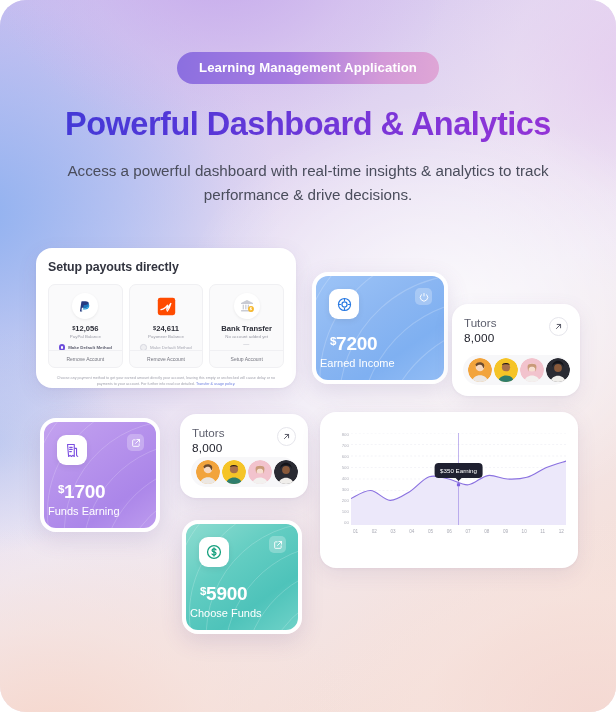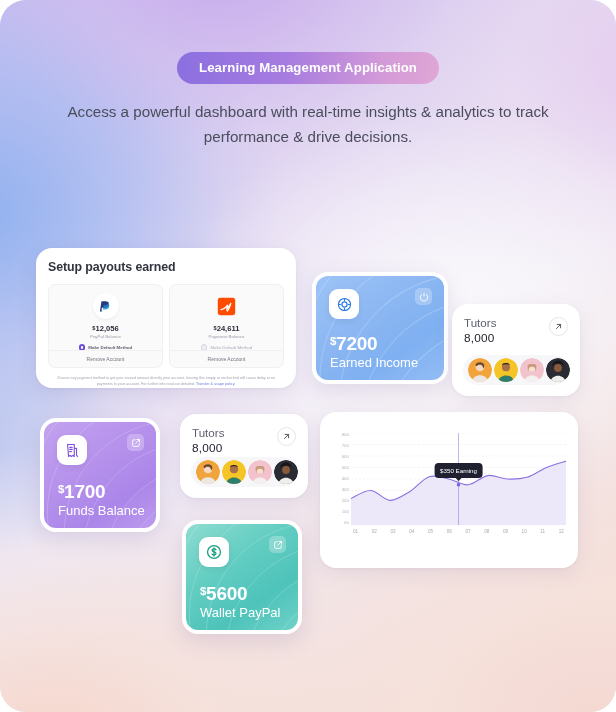--- a/index.html
+++ b/index.html
@@ -192,23 +192,23 @@
   .tile-amount {
     position: absolute; left: 14px; bottom: 27px;
     color: #ffffff;
     font-size: 19px;
     font-weight: bold;
     letter-spacing: -0.3px;
     line-height: 1;
   }
   .tile-amount .cur { font-size: 11.5px; vertical-align: 5px; font-weight: bold; }
   .tile-label {
-    position: absolute; left: 14px; bottom: 11px;
+    position: absolute; left: 4px; bottom: 11px;
     color: #ffffff;
-    font-size: 13px;
+    font-size: 11px;
     line-height: 1;
   }
 
   #tile-earned { left: 312px; top: 272px; width: 136px; height: 112px;
     background: linear-gradient(145deg, #9dc4f7 0%, #8cb7f2 40%, #7fb0f1 70%, #93bdf5 100%); }
   #tile-funds { left: 40px; top: 418px; width: 120px; height: 114px;
     background: linear-gradient(145deg, #c3a2ef 0%, #b692ec 40%, #ab86e9 72%, #bd9bee 100%); }
   #tile-wallet { left: 182px; top: 520px; width: 120px; height: 114px;
     background: linear-gradient(145deg, #8ddcd0 0%, #63cdc2 38%, #4ec3ba 70%, #6fd2c8 100%); }
 
@@ -291,25 +291,26 @@
   <div class="bg-layer bg-blue-tl"></div>
   <div class="bg-layer bg-violet-top"></div>
   <div class="bg-layer bg-pink-tr"></div>
   <div class="bg-layer bg-white-mid"></div>
   <div class="bg-layer bg-peach-bl"></div>
   <div class="bg-layer bg-peach-br"></div>
   <div class="bg-layer bg-blue-bl2"></div>
 
   <div class="hero">
     <div class="pill">Learning Management Application</div>
+    <h1 class="headline">Powerful Dashboard &amp; Analytics</h1>
     <p class="subhead">Access a powerful dashboard with real-time insights &amp; analytics to track performance &amp; drive decisions.</p>
   </div>
 
   <div class="card" id="payouts">
-    <div class="payouts-title">Setup payouts earned</div>
+    <div class="payouts-title">Setup payouts directly</div>
 
     <div class="methods">
 
       <div class="method">
         <div class="m-logo">
           <svg width="15" height="15" viewBox="0 0 24 24">
             <path d="M7.2 20.5l.6-3.6h3.3c3.6 0 6.2-1.7 6.9-5.2.3-1.5 0-2.6-.8-3.3-.2-.2-.5-.4-.8-.5.5 2-.1 4.3-1.6 5.6-1.2 1.1-2.9 1.5-4.9 1.5H8.3l-.9 5.5z" fill="#189bd7"></path>
             <path d="M5.6 17.9l.6-3.8h3.4c3.9 0 6.7-1.9 7.4-5.6.3-1.7 0-2.9-.9-3.7-.9-.8-2.4-1.2-4.4-1.2H6.2c-.4 0-.8.3-.8.7L3.1 19.6c0 .3.2.5.4.5h3l-.9-2.2z" fill="#253b80"></path>
             <path d="M16.9 5.1c-.2.9-.5 1.7-1 2.4-1.2 1.6-3.1 2.2-5.5 2.2H9.2l-.9 5.4h1.4c3.9 0 6.7-1.9 7.4-5.6.3-1.7 0-2.9-.9-3.7-.1-.3-.2-.5-.3-.7z" fill="#1b75bb"></path>
           </svg>
@@ -332,20 +333,37 @@
         </div>
         <div class="m-amount"><span class="cur">$</span><span>24,611</span></div>
         <div class="m-sub">Payoneer Balance</div>
         <div class="m-default">
           <span class="radio-dot off"></span>
           <span class="m-default-text off">Make Default Method</span>
         </div>
         <div class="m-action">Remove Account</div>
       </div>
 
+      <div class="method">
+        <div class="m-logo">
+          <svg width="16" height="16" viewBox="0 0 24 24">
+            <path d="M12 3l9 4.5v1.5H3V7.5z" fill="#c9cbd4"></path>
+            <rect x="5.5" y="10" width="1.9" height="7" fill="#c9cbd4"></rect>
+            <rect x="9.3" y="10" width="1.9" height="7" fill="#c9cbd4"></rect>
+            <rect x="13.1" y="10" width="1.9" height="7" fill="#c9cbd4"></rect>
+            <rect x="3" y="18" width="18" height="2.2" rx="0.6" fill="#c9cbd4"></rect>
+            <circle cx="18" cy="16.5" r="4.4" fill="#f7b82b"></circle>
+            <text x="18" y="18.6" font-size="6" font-family="DejaVu Sans, sans-serif" fill="#fff" text-anchor="middle" font-weight="bold">$</text>
+          </svg>
+        </div>
+        <div class="m-amount">Bank Transfer</div>
+        <div class="m-sub">No account added yet</div>
+        <div class="m-dash">—</div>
+        <div class="m-action">Setup Account</div>
+      </div>
     </div>
 
     <div class="payouts-note">
       <span>Choose any payment method to get your earned amount directly your account, leaving this empty or unchecked will cause delay or no payments to your account. For further info read our detailed.</span>
       <a href="#">Transfer &amp; usage policy.</a>
     </div>
   </div>
 
   <div class="tile" id="tile-earned">
     <svg class="tile-arcs" viewBox="0 0 120 112" preserveAspectRatio="none">
@@ -393,21 +411,21 @@
         <path d="M8 7.5h3.6M8 10.5h3.6M8 13.5h2.4" stroke-linecap="round"></path>
       </svg>
     </div>
     <div class="tile-corner">
       <svg width="10" height="10" viewBox="0 0 24 24" fill="none" stroke="#ffffff" stroke-width="2.2" stroke-linecap="round" stroke-linejoin="round">
         <path d="M10 4.5H5.5A1.5 1.5 0 0 0 4 6v12.5A1.5 1.5 0 0 0 5.5 20H18a1.5 1.5 0 0 0 1.5-1.5V14"></path>
         <path d="M14 3.5h6.5V10M20.5 3.5L11 13"></path>
       </svg>
     </div>
     <div class="tile-amount"><span class="cur">$</span><span>1700</span></div>
-    <div class="tile-label">Funds Balance</div>
+    <div class="tile-label">Funds Earning</div>
   </div>
 
   <div class="tile" id="tile-wallet">
     <svg class="tile-arcs" viewBox="0 0 120 114" preserveAspectRatio="none">
       <g fill="none" stroke="#ffffff" stroke-width="1" opacity="0.42">
         <path d="M140 -40 A 120 120 0 0 0 -10 100"></path>
         <path d="M150 -20 A 120 120 0 0 0 5 115"></path>
         <path d="M160 0 A 120 120 0 0 0 22 127"></path>
         <path d="M170 22 A 120 120 0 0 0 42 134"></path>
         <path d="M180 44 A 120 120 0 0 0 64 140"></path>
@@ -420,22 +438,22 @@
         <path d="M12 6.6v10.8" stroke-linecap="round"></path>
         <path d="M14.6 9.1c-.5-.9-1.5-1.3-2.6-1.3-1.5 0-2.6.8-2.6 2s1.1 1.8 2.6 2.1 2.7.9 2.7 2.1-1.2 2-2.7 2c-1.2 0-2.2-.5-2.7-1.4" stroke-linecap="round"></path>
       </svg>
     </div>
     <div class="tile-corner">
       <svg width="10" height="10" viewBox="0 0 24 24" fill="none" stroke="#ffffff" stroke-width="2.2" stroke-linecap="round" stroke-linejoin="round">
         <path d="M10 4.5H5.5A1.5 1.5 0 0 0 4 6v12.5A1.5 1.5 0 0 0 5.5 20H18a1.5 1.5 0 0 0 1.5-1.5V14"></path>
         <path d="M14 3.5h6.5V10M20.5 3.5L11 13"></path>
       </svg>
     </div>
-    <div class="tile-amount"><span class="cur">$</span><span>5600</span></div>
-    <div class="tile-label">Wallet PayPal</div>
+    <div class="tile-amount"><span class="cur">$</span><span>5900</span></div>
+    <div class="tile-label">Choose Funds</div>
   </div>
 
   <div class="card tutors" id="tutors-1">
     <div class="tutors-title">Tutors</div>
     <div class="tutors-count">8,000</div>
     <div class="tutors-arrow">
       <svg width="9" height="9" viewBox="0 0 24 24" fill="none" stroke="#4b4c5a" stroke-width="2.4" stroke-linecap="round" stroke-linejoin="round">
         <path d="M6.5 17.5L17.5 6.5"></path>
           <path d="M8.5 6.5h9v9"></path>
       </svg>

